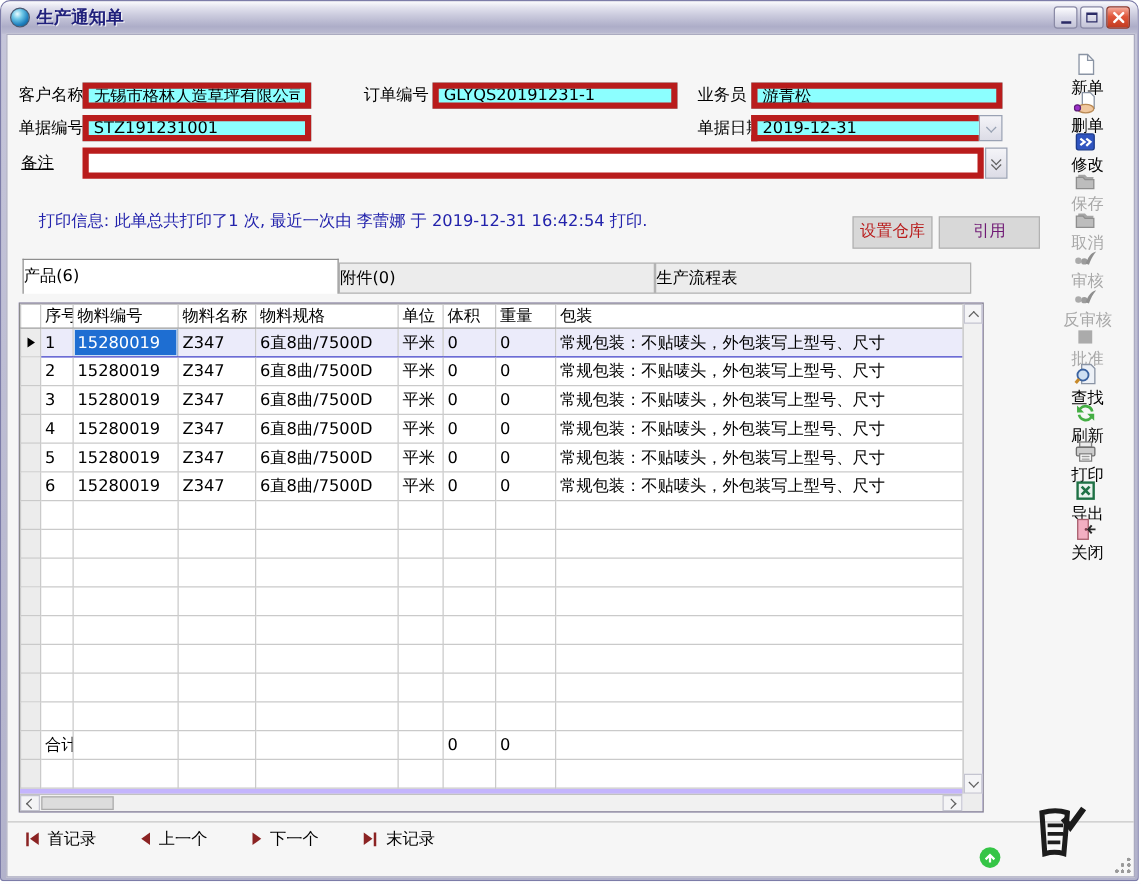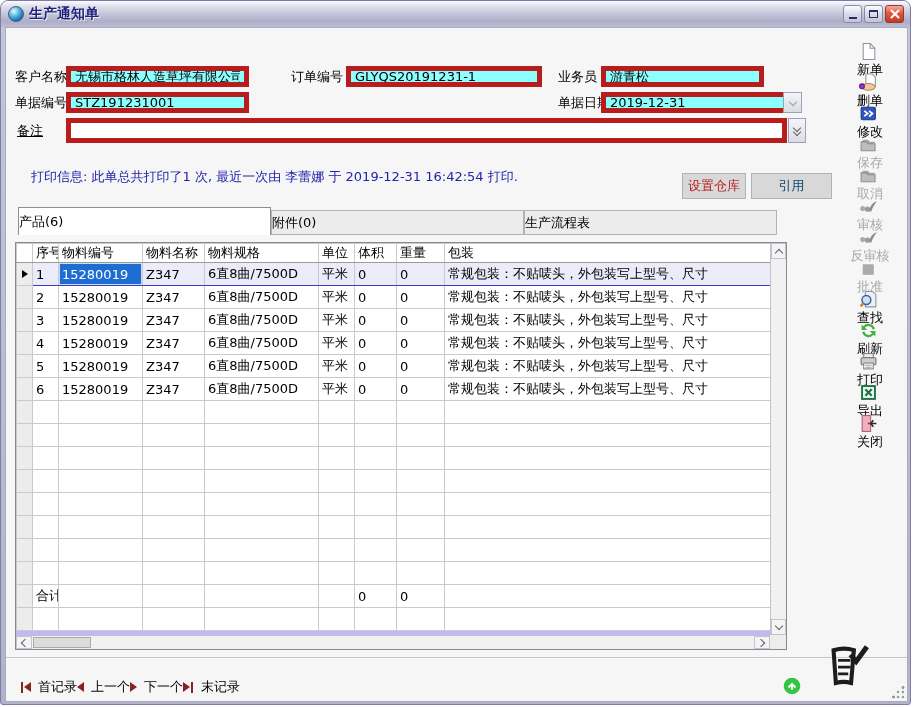--- a/index.html
+++ b/index.html
@@ -46,21 +46,21 @@
   .chev.left{transform:rotate(135deg);margin-left:2px;}
   .chev.right{transform:rotate(-45deg);margin-right:2px;}
   .chev.soft{border-color:#97A1B2;}
   .expand-btn{position:absolute;width:18px;height:25px;border:1px solid #9AA2B4;background:linear-gradient(#F4F4F8,#DCDCE6);
     display:flex;flex-direction:column;align-items:center;justify-content:center;}
   .expand-btn .chev{margin:-2px 0 0 0;}
 
   .print-info{position:absolute;left:25px;top:140px;color:var(--print-text,#2323AC);white-space:nowrap;}
 
   .gray-btn{position:absolute;height:26px;background:#D8D8D8;border:1px solid #B2B2B2;
-    font:13px "DejaVu Sans","Liberation Sans",sans-serif;color:#0c4a6e;text-align:center;line-height:24px;}
+    font:13px "DejaVu Sans","Liberation Sans",sans-serif;color:#701a75;text-align:center;line-height:24px;}
   .gray-btn.dis{color:#b91c1c;}
 
   
   .tabstrip{position:absolute;left:12px;top:179px;width:759px;height:28px;display:flex;}
   .tab{flex:1 1 0;margin-top:3px;height:25px;background:#ECECEC;border:1px solid #B3B3B3;
     text-align:left;line-height:24px;white-space:nowrap;overflow:hidden;}
   .tab.active{margin-top:0;height:28px;background:#FFFFFF;border:1px solid #8E8E8E;border-bottom:none;line-height:28px;z-index:2;}
 
   
   .gridbox{position:absolute;left:9px;top:214px;width:772px;height:408px;border:1px solid #8A8A8A;
@@ -89,21 +89,21 @@
   
   .sidebar{position:absolute;left:825px;top:14px;width:78px;}
   .side-btn{display:flex;align-items:center;height:22px;margin-bottom:9px;cursor:default;flex-direction:column;}
   .side-btn .ic{width:19px;height:19px;margin-right:3px;flex:0 0 auto;}
   .side-btn .ic svg{width:100%;height:100%;display:block;}
   .side-btn .lbl{font-size:13px;white-space:nowrap;}
   .side-btn.disabled .lbl{color:#A8A8A8;}
 
   
   .footer{position:absolute;left:0;right:0;bottom:0;height:44px;border-top:1px solid #C6C6C6;}
-  .recnav{position:absolute;left:14px;top:20px;display:flex;}
+  .recnav{position:absolute;left:14px;top:4px;display:flex;gap:36px;}
   .nav-item{display:flex;align-items:center;}
   .nav-ic{display:inline-flex;align-items:center;margin-right:7px;}
   .nbar{width:2px;height:11px;background:#8B2323;margin:0 1px;}
   .ntri{width:0;height:0;border-top:5.5px solid transparent;border-bottom:5.5px solid transparent;}
   .ntri.l{border-right:7px solid #8B2323;}
   .ntri.r{border-left:7px solid #8B2323;}
 
   .status-green{position:absolute;left:777px;top:649px;width:18px;height:18px;}
   .doc-check{position:absolute;left:814px;top:612px;width:52px;height:54px;}
   .grip{position:absolute;right:2px;bottom:2px;width:13px;height:13px;
@@ -140,21 +140,21 @@
 
     <div class="fld-label" style="left:9px;top:38px;">客户名称</div>
     <div class="fld-label" style="left:285px;top:38px;">订单编号</div>
     <div class="fld-label" style="left:552px;top:38px;">业务员</div>
     <div class="fld-label" style="left:9px;top:64px;">单据编号</div>
     <div class="fld-label" style="left:552px;top:64px;">单据日期</div>
     <div class="fld-label" style="left:11px;top:92px;text-decoration:underline;">备注</div>
 
     <input class="fld" style="left: 60px; top: 38px; width: 183px;" value="无锡市格林人造草坪有限公司">
     <input class="fld" style="left: 340px; top: 38px; width: 196px;" value="GLYQS20191231-1">
-    <input class="fld" style="left: 595px; top: 38px; width: 163px; text-decoration: underline;" value="游青松">
+    <input class="fld" style="left: 595px; top: 38px; width: 201px; text-decoration: underline;" value="游青松">
     <input class="fld" style="left: 60px; top: 64px; width: 183px;" value="STZ191231001">
 
     <div class="combo" style="left:595px;top:64px;width:201px;">
       <input class="fld" style="width: 182px;" value="2019-12-31">
       <span class="combo-btn">
           <span class="chev down soft"></span>
         </span>
     </div>
 
     <input class="fld white" style="left: 60px; top: 90px; width: 721px; height: 25px;" value="">

